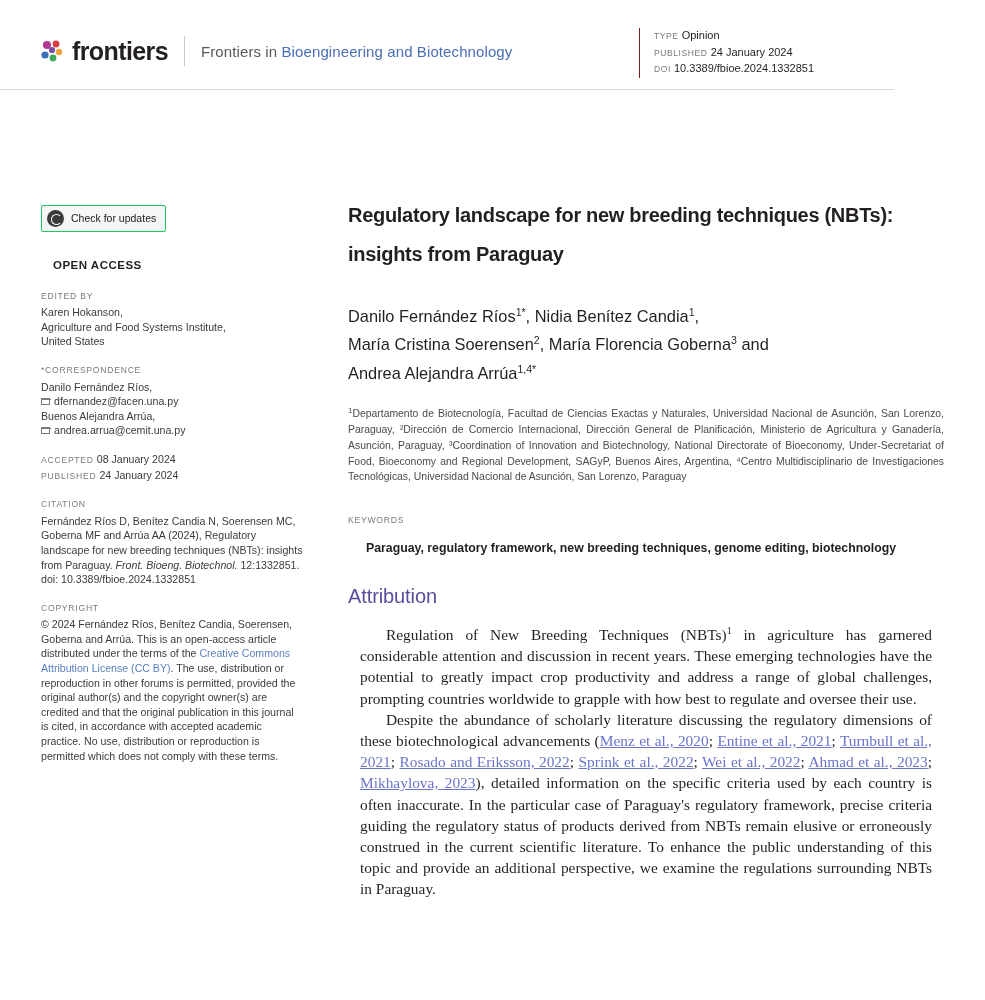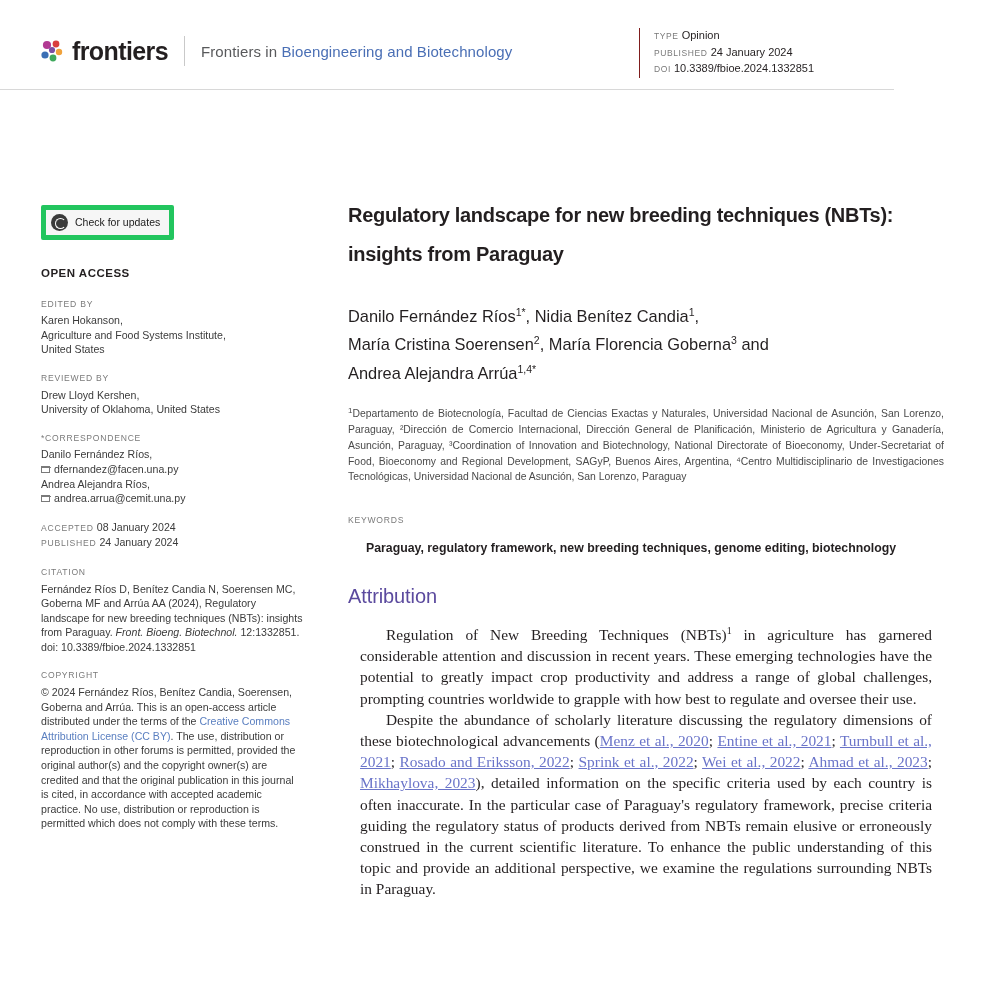--- a/index.html
+++ b/index.html
@@ -78,21 +78,21 @@
     left: 41px;
     top: 205px;
     width: 262px;
     font-size: 10.6px;
     line-height: 14.6px;
     color: #3b3b3b;
   }
   .updates {
     display: inline-flex;
     align-items: center;
-    border: 5px solid #22c55e;
+    border: 1px solid #22c55e;
     border-radius: 2px;
     background: #f6f6f6;
     padding: 4px 9px 4px 5px;
     margin-bottom: 26px;
   }
   .updates .circ {
     width: 17px; height: 17px;
     border-radius: 50%;
     background: #3b3b3b;
     margin-right: 7px;
@@ -108,20 +108,21 @@
     border-right-color: transparent;
   }
   .updates .txt { font-size: 10.5px; color: #1a1a1a; }
 
   .openaccess {
     font-size: 11.5px;
     font-weight: bold;
     letter-spacing: 0.5px;
     color: #231f20;
     margin-bottom: 16px;
+    margin-left: 12px;
   }
   .sec-label {
     font-size: 8.6px;
     letter-spacing: 0.75px;
     text-transform: uppercase;
     color: #7a7a7a;
     margin-bottom: 2px;
   }
   .block { margin-bottom: 14px; }
   .block p { margin: 0; }
@@ -262,31 +263,26 @@
 
   <div class="openaccess">OPEN ACCESS</div>
 
   <div class="block">
     <div class="sec-label">EDITED BY</div>
     <p style="white-space:pre-line">Karen Hokanson,
 Agriculture and Food Systems Institute,
 United States</p>
   </div>
 
-  <div class="block">
-    <div class="sec-label">REVIEWED BY</div>
-    <p style="white-space:pre-line">Drew Lloyd Kershen,
-University of Oklahoma, United States</p>
-  </div>
 
   <div class="block">
     <div class="sec-label">*CORRESPONDENCE</div>
     <p>Danilo Fernández Ríos,</p>
     <p><span class="mailicon"></span><a class="email" href="#">dfernandez@facen.una.py</a></p>
-    <p>Andrea Alejandra Ríos,</p>
+    <p>Buenos Alejandra Arrúa,</p>
     <p><span class="mailicon"></span><a class="email" href="#">andrea.arrua@cemit.una.py</a></p>
   </div>
 
   <div class="block">
     <p class="datarow"><span class="k">ACCEPTED</span> <span>08 January 2024</span></p>
     <p class="datarow"><span class="k">PUBLISHED</span> <span>24 January 2024</span></p>
   </div>
 
   <div class="block citation">
     <div class="sec-label">CITATION</div>

